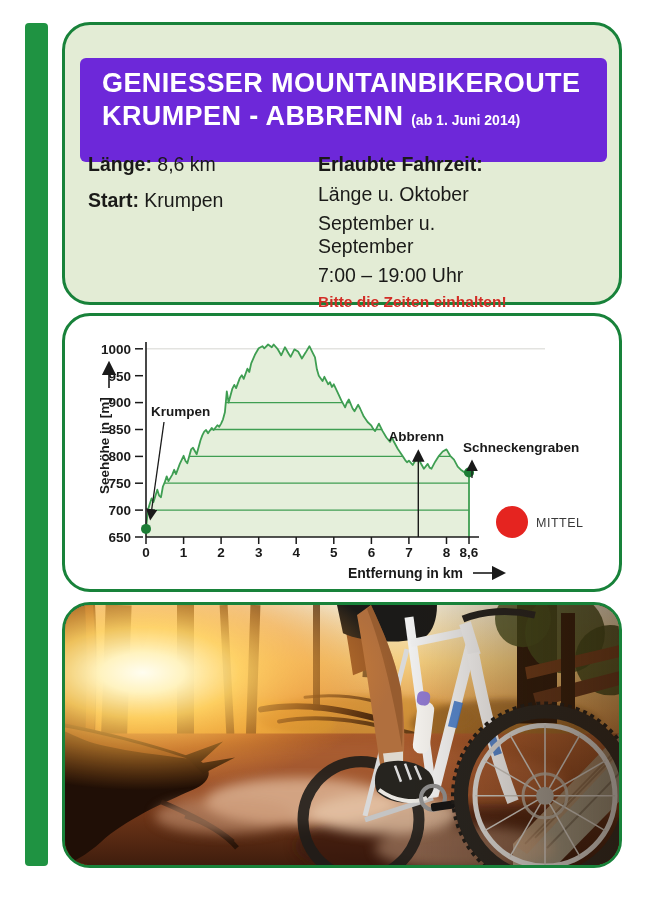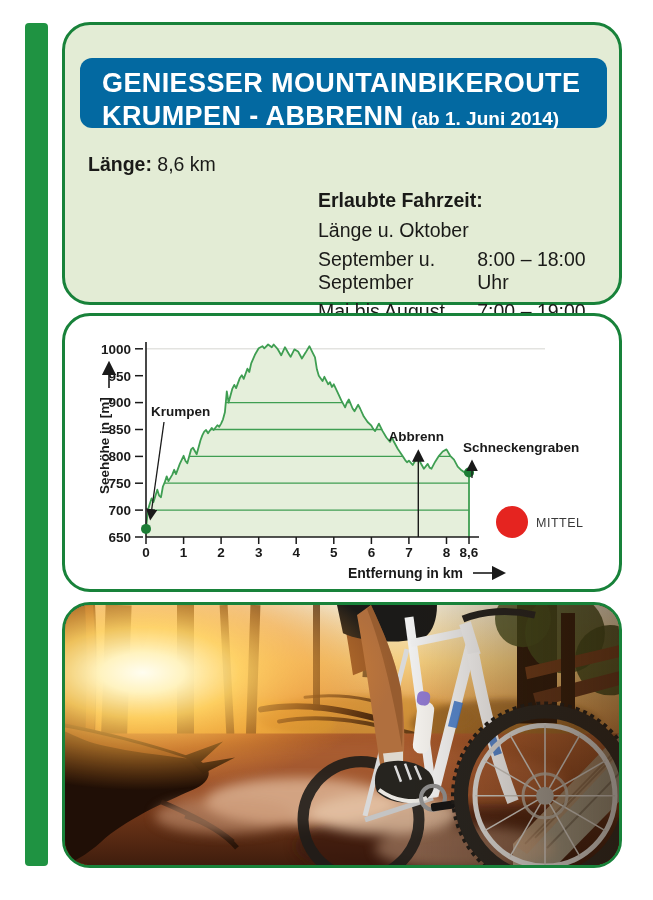--- a/index.html
+++ b/index.html
@@ -5,32 +5,32 @@
   html,body{margin:0;padding:0;background:#ffffff;}
   body{width:653px;height:900px;position:relative;overflow:hidden;
        font-family:"Liberation Sans",sans-serif;color:#1a1a18;}
   .stripe{position:absolute;left:25px;top:23px;width:23px;height:843px;
           background:#1f9342;border-radius:4px;}
   .box{position:absolute;left:62px;width:560px;border:3px solid #18823a;
        border-radius:28px;box-sizing:border-box;}
   .header-box{top:22px;height:283px;background:#e3ecd5;}
   .chart-box{top:313px;height:279px;background:#ffffff;}
   .photo-box{top:602px;height:266px;background:#6e3517;overflow:hidden;}
-  .title-bar{position:absolute;left:15px;top:33px;width:527px;height:70px;
-             background:#0369a1;border-radius:12px;color:#ffffff;
+  .title-bar{position:absolute;left:15px;top:33px;width:527px;height:104px;
+             background:#6d28d9;border-radius:6px;color:#ffffff;
              padding:9px 0 0 22px;box-sizing:border-box;}
   .title-line1{font-size:27px;font-weight:bold;letter-spacing:.4px;line-height:32px;white-space:nowrap;}
   .title-line2{font-size:27px;font-weight:bold;letter-spacing:.4px;line-height:34px;white-space:nowrap;}
-  .title-note{font-size:19px;font-weight:bold;letter-spacing:0;}
+  .title-note{font-size:14px;font-weight:bold;letter-spacing:0;}
   .info-cols{position:absolute;left:23px;top:128px;right:4px;display:flex;}
   .col-left{width:230px;font-size:19.5px;}
   .col-left p{margin:0;}
   .p-gap{margin-bottom:13px !important;}
   .p-tight{margin-bottom:2px !important;}
-  .col-right{flex:1;font-size:19.5px;margin-top:36px;}
+  .col-right{flex:1;font-size:19.5px;}
   .col-right p{margin:0;}
   .sched-title{font-weight:bold;margin-bottom:7px !important;}
   .sched-row{display:flex;margin-bottom:6px;}
   .sched-period{width:168px;}
   .warning{color:#d22d26;font-size:15.5px;font-weight:bold;margin:2px 0 4px !important;}
   b{font-weight:bold;}
   .chart-svg{position:absolute;left:0;top:0;width:554px;height:273px;display:block;}
   .photo-svg{position:absolute;left:0;top:0;width:100%;height:100%;display:block;}
 </style>
 </head>
@@ -39,32 +39,31 @@
 <div class="stripe"></div>
 
 <section class="box header-box">
   <div class="title-bar">
     <div class="title-line1">GENIESSER MOUNTAINBIKEROUTE</div>
     <div class="title-line2"><span>KRUMPEN - ABBRENN</span>&nbsp;<span class="title-note">(ab 1. Juni 2014)</span></div>
   </div>
   <div class="info-cols">
     <div class="col-left">
       <p class="p-gap"><b>Länge:</b> <span>8,6 km</span></p>
+      <p class="p-gap"><b>Start:</b> <span>Krumpen</span></p>
     </div>
     <div class="col-right">
       <p class="sched-title">Erlaubte Fahrzeit:</p>
       <div class="sched-row">
         <span class="sched-period">Länge u. Oktober</span>
       </div>
       <div class="sched-row">
         <span class="sched-period">September u. September</span>
-        <span class="sched-time">8:00 – 18:00 Uhr</span>
       </div>
       <div class="sched-row">
-        <span class="sched-period">Mai bis August</span>
         <span class="sched-time">7:00 – 19:00 Uhr</span>
       </div>
       <p class="warning">Bitte die Zeiten einhalten!</p>
       <p>November bis Februar gesperrt</p>
     </div>
   </div>
 </section>
 
 <section class="box chart-box">
   <svg id="chartsvg" class="chart-svg" viewBox="0 0 554 273">

